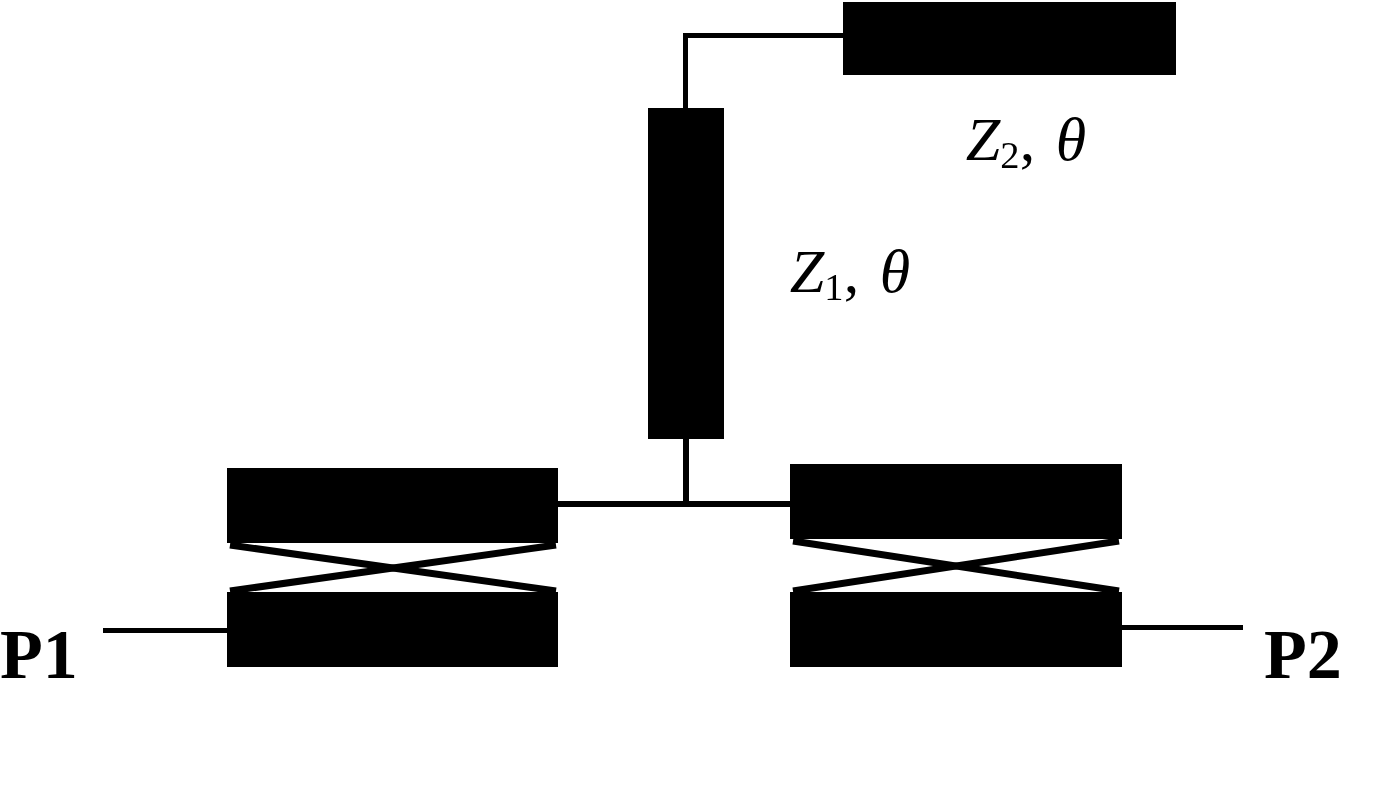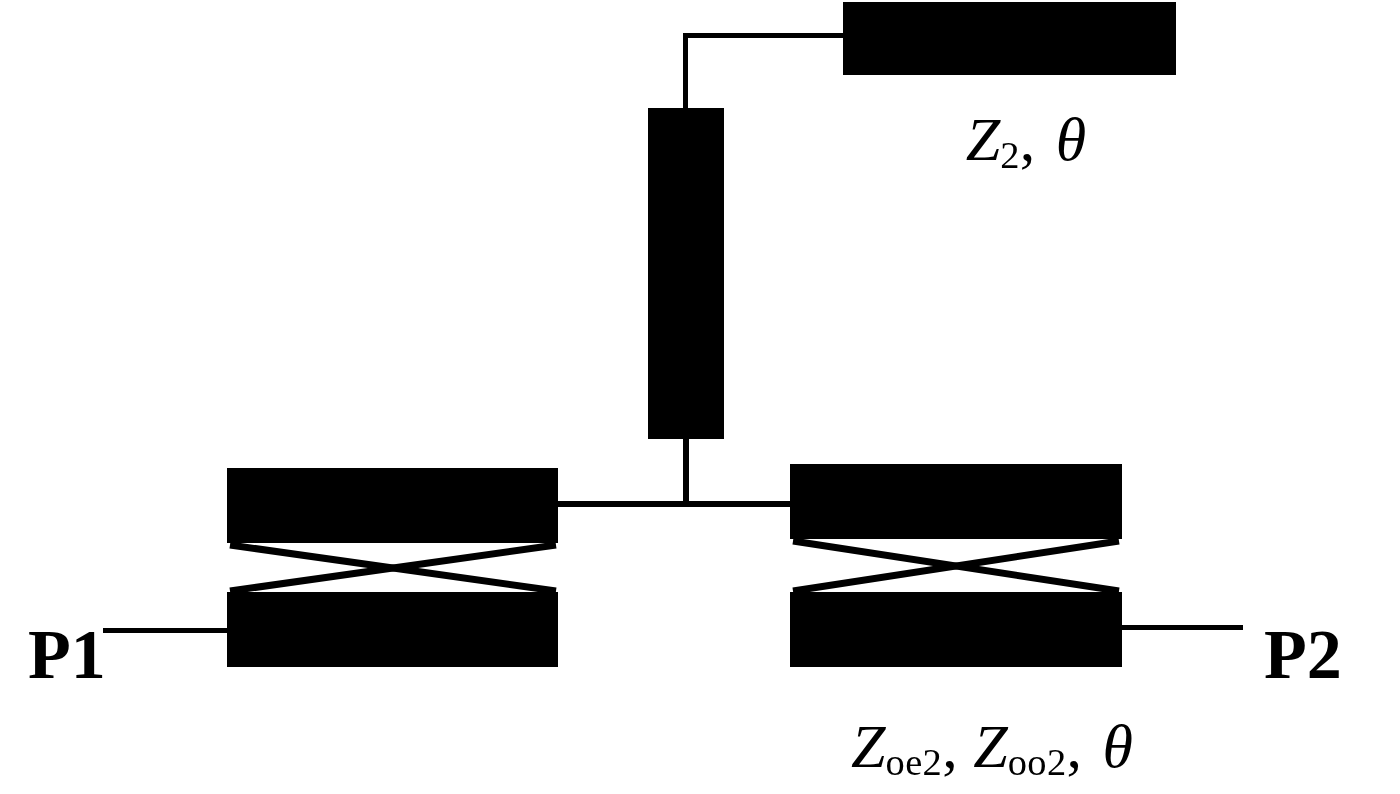--- a/index.html
+++ b/index.html
@@ -90,26 +90,26 @@
     </g>
     <g stroke="#000000" stroke-width="7">
       <line x1="793" y1="541" x2="1119" y2="591"></line>
       <line x1="1119" y1="541" x2="793" y2="591"></line>
     </g>
   </svg>
 
   <div class="wire" style="left:103px; top:628px; width:127px; height:5px;"></div>
   <div class="wire" style="left:1120px; top:625px; width:123px; height:5px;"></div>
 
-  <div class="lbl port" style="left:0px; top:620px;padding-left:28px;">P1</div>
+  <div class="lbl port" style="left:0px; top:620px;">P1</div>
   <div class="lbl port" style="left:1264px; top:620px;">P2</div>
 
+  <div class="lbl math" style="left:850px; top:240px;">
+    <span>Z</span><sub>1</sub><span class="sep">, </span><span class="theta">θ</span>
+  </div>
 
   <div class="lbl math" style="left:1002px; top:108px;margin-left:24px;">
     <span>Z</span><sub>2</sub><span class="sep">, </span><span class="theta">θ</span>
   </div>
 
 
-  <div class="lbl math" style="left:992px; top:715px;">
-    <span>Z</span><sub>oe2</sub><span class="sep">, </span><span>Z</span><sub>oo2</sub><span class="sep">, </span><span class="theta">θ</span>
-  </div>
 
 </div>
 
 </body></html>

